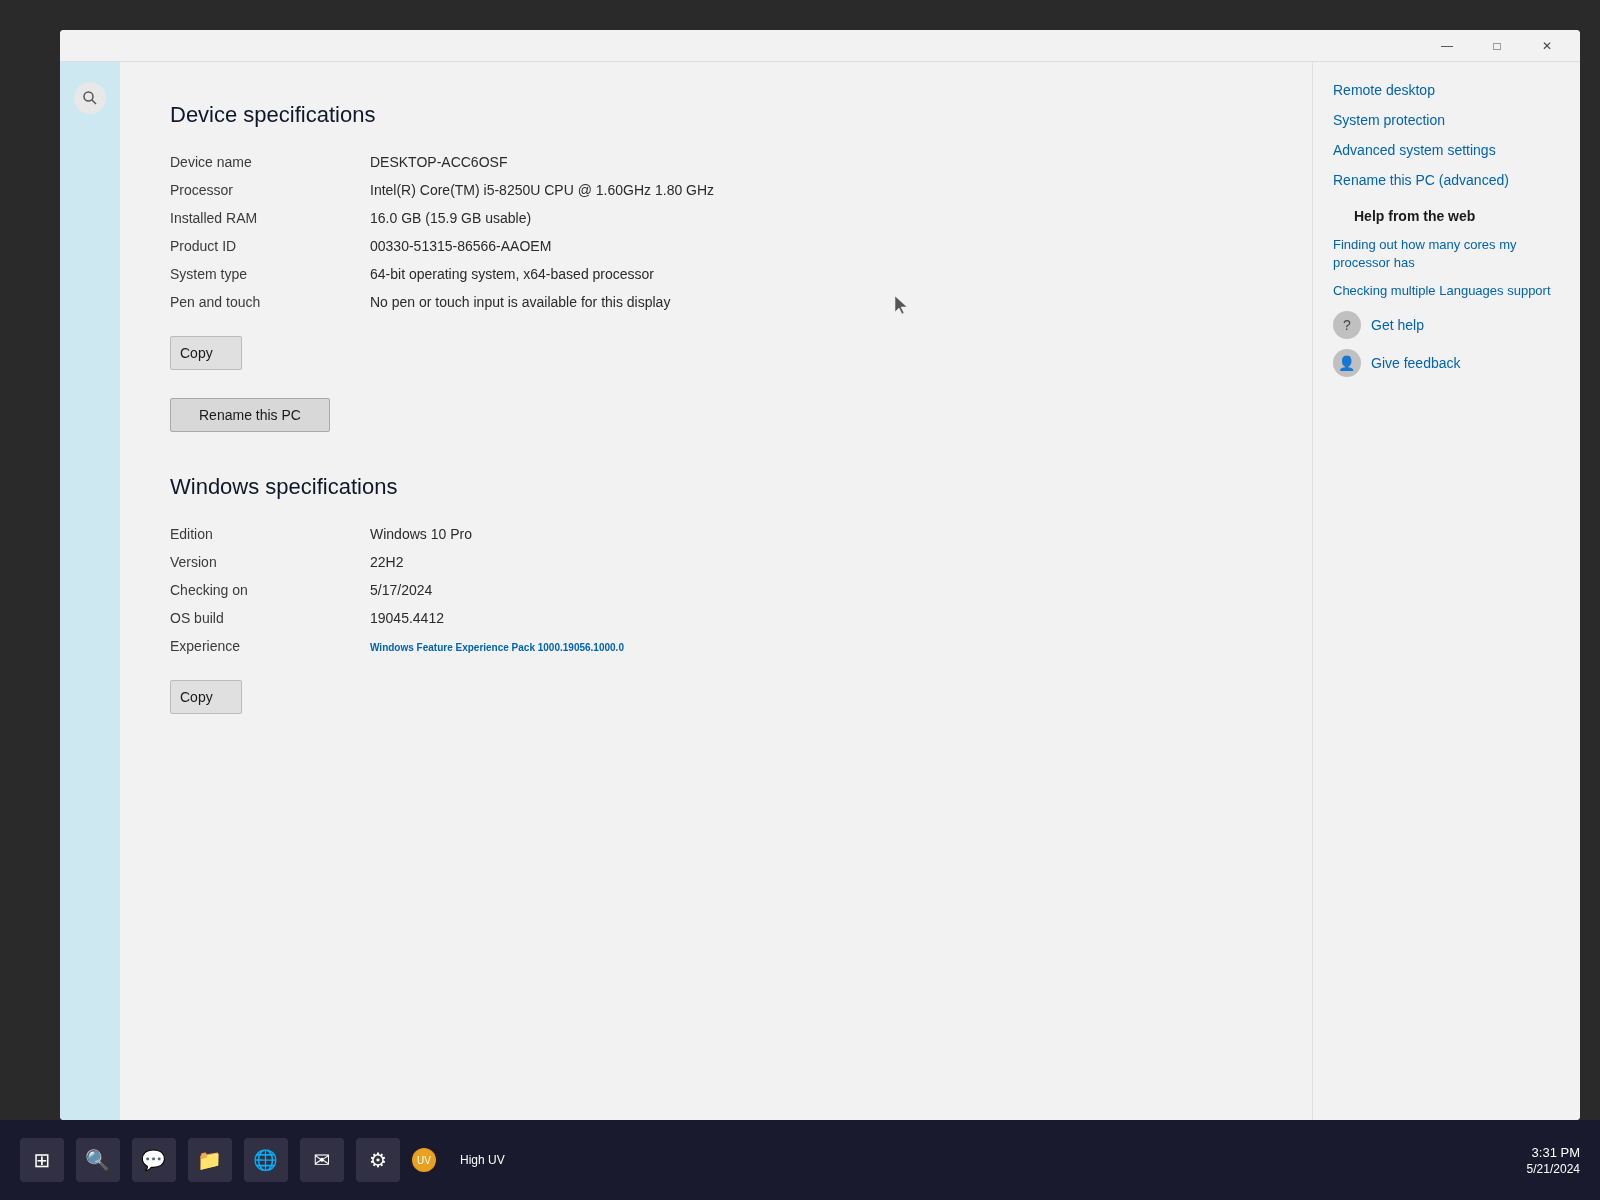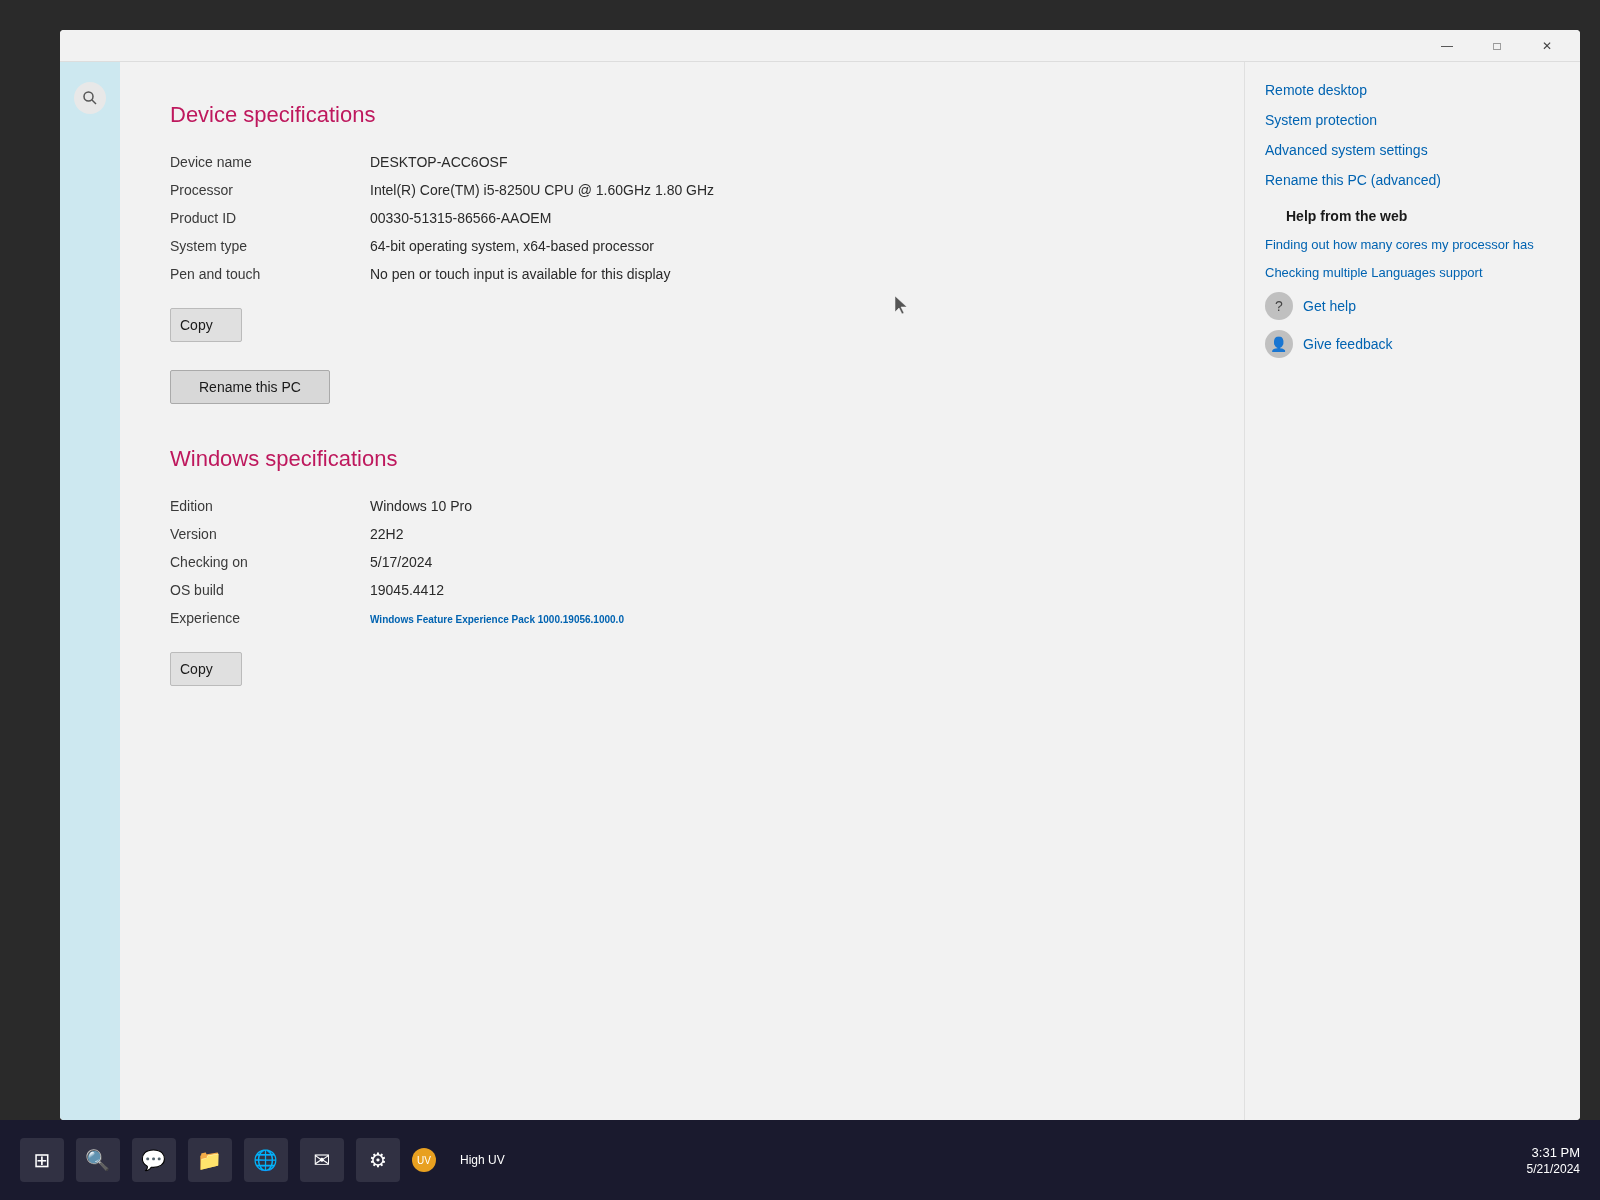--- a/index.html
+++ b/index.html
@@ -53,37 +53,37 @@
     }
 
     .main-content {
       flex: 1;
       padding: 40px 50px 40px 50px;
       overflow-y: auto;
       background: #f2f2f2;
     }
 
     .right-panel {
-      width: 336px;
+      width: 268px;
       padding: 20px 20px;
       background: #f2f2f2;
       border-left: 1px solid #e0e0e0;
     }
 
     .page-title {
       font-size: 34px;
       font-weight: 300;
       color: #1a1a1a;
       margin-bottom: 30px;
     }
 
     .section-title {
       font-size: 22px;
       font-weight: 400;
-      color: #be185d;
+      color: #0f172a;
       margin-bottom: 20px;
     }
 
     .spec-table {
       width: 100%;
       border-collapse: collapse;
       margin-bottom: 20px;
     }
 
     .spec-table tr td {
@@ -303,20 +303,24 @@
 
       <table class="spec-table">
         <tbody id="device-specs-body">
         <tr>
               <td>Device name</td>
               <td>DESKTOP-ACC6OSF</td>
             </tr>
             <tr>
               <td>Processor</td>
               <td>Intel(R) Core(TM) i5-8250U CPU @ 1.60GHz   1.80 GHz</td>
+            </tr>
+            <tr>
+              <td>Installed RAM</td>
+              <td>16.0 GB (15.9 GB usable)</td>
             </tr>
             <tr>
               <td>Product ID</td>
               <td>00330-51315-86566-AAOEM</td>
             </tr>
             <tr>
               <td>System type</td>
               <td>64-bit operating system, x64-based processor</td>
             </tr>
             <tr>

